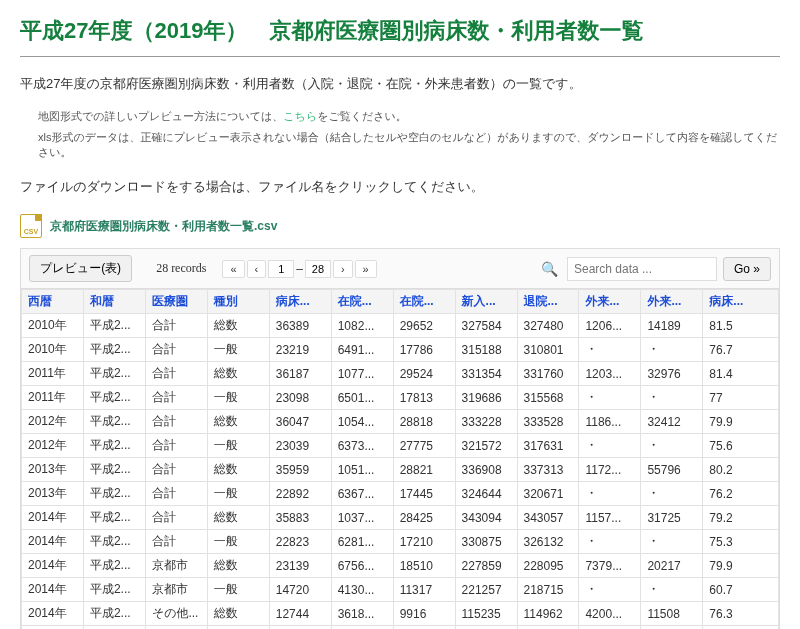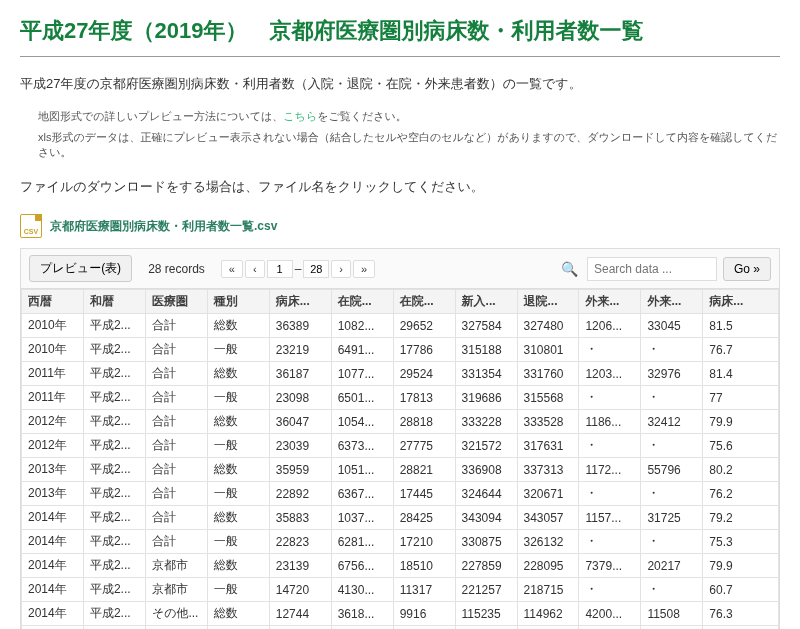--- a/index.html
+++ b/index.html
@@ -50,55 +50,55 @@
     font-size: 12px;
   }
   .btn {
     border: 1px solid #ccc;
     background: #f1f1f1;
     padding: 4px 10px;
     border-radius: 3px;
     font-size: 12px;
     cursor: pointer;
   }
-  .records { margin: 0 6px 0 10px; }
+  .records { margin: 0 6px 0 18px; font-family: Liberation Serif, serif; }
   .pager { display:flex; align-items:center; gap:2px; margin-left:4px;}
   .pager .nav {
     border:1px solid #ddd; background:#fff;
     padding:2px 7px; border-radius:2px; font-size:11px;
     cursor:pointer;
   }
   .pager input {
     width: 26px; text-align:center; border:1px solid #ddd;
     font-size:11px; padding:2px 2px;
   }
   .spacer { flex:1; }
   .search-icon { color:#aaa; font-size:14px; margin-right:2px;}
   .search-input {
-    border:1px solid #ddd; padding:4px 6px; width:130px;
+    border:1px solid #ddd; padding:4px 6px; width:150px;
     font-size:12px;
   }
   table {
     border-collapse: collapse;
     width: 100%;
     font-size: 12px;
     table-layout: fixed;
   }
   th, td {
     border: 1px solid #e2e2e2;
     padding: 3px 6px;
     text-align: left;
     overflow: hidden;
     white-space: nowrap;
     text-overflow: ellipsis;
   }
   th {
     background: #f4f4f4;
     font-weight: bold;
-    color:#404040;
+    color:#1d4ed8;
   }
   .table-wrap {
     border:1px solid #ddd; border-top:none;
     overflow:hidden;
   }
   .col-last { width: 10%; }
 </style>
 </head>
 <body>
 
@@ -160,21 +160,21 @@
           <td>2010年</td>
           <td>平成2...</td>
           <td>合計</td>
           <td>総数</td>
           <td>36389</td>
           <td>1082...</td>
           <td>29652</td>
           <td>327584</td>
           <td>327480</td>
           <td>1206...</td>
-          <td>33045</td>
+          <td>14189</td>
           <td class="col-last">81.5</td>
         </tr>
         <tr>
           <td>2010年</td>
           <td>平成2...</td>
           <td>合計</td>
           <td>一般</td>
           <td>23219</td>
           <td>6491...</td>
           <td>17786</td>

